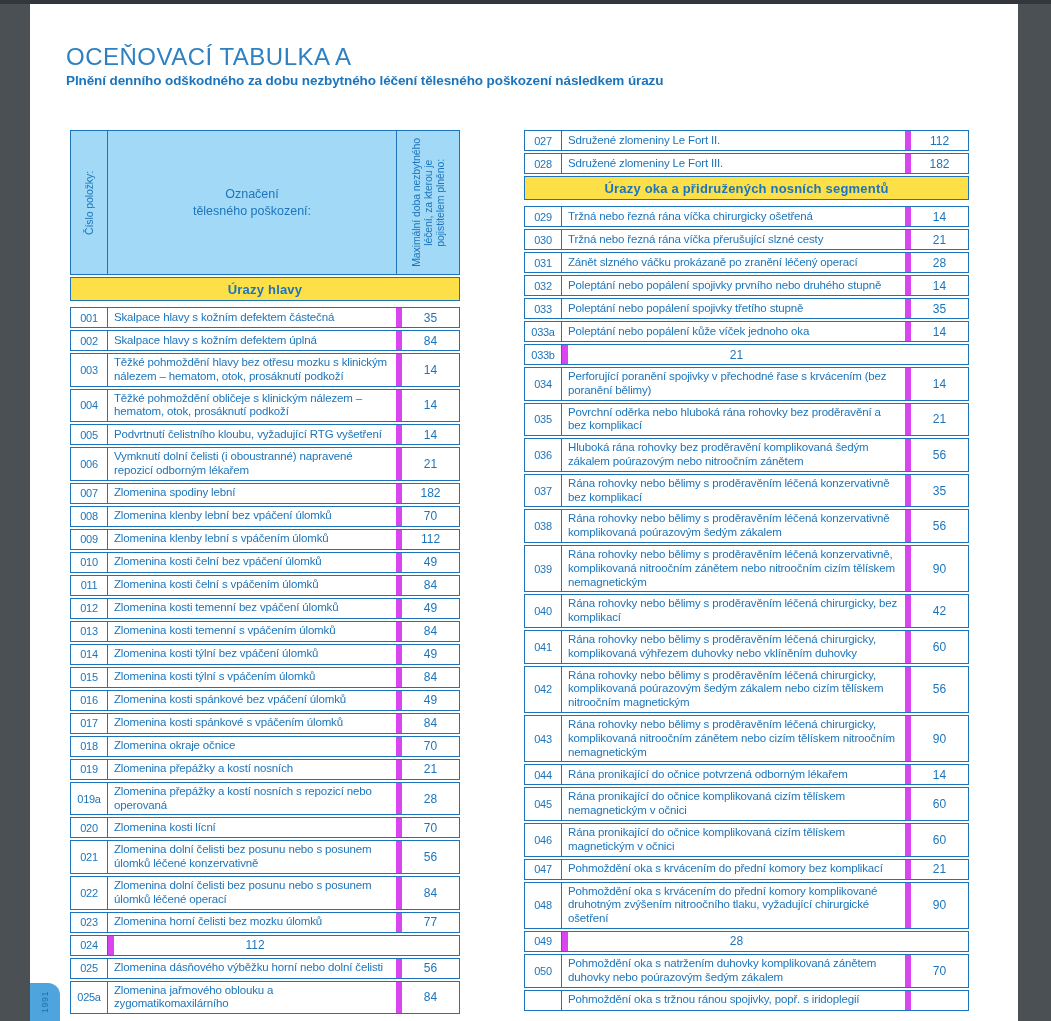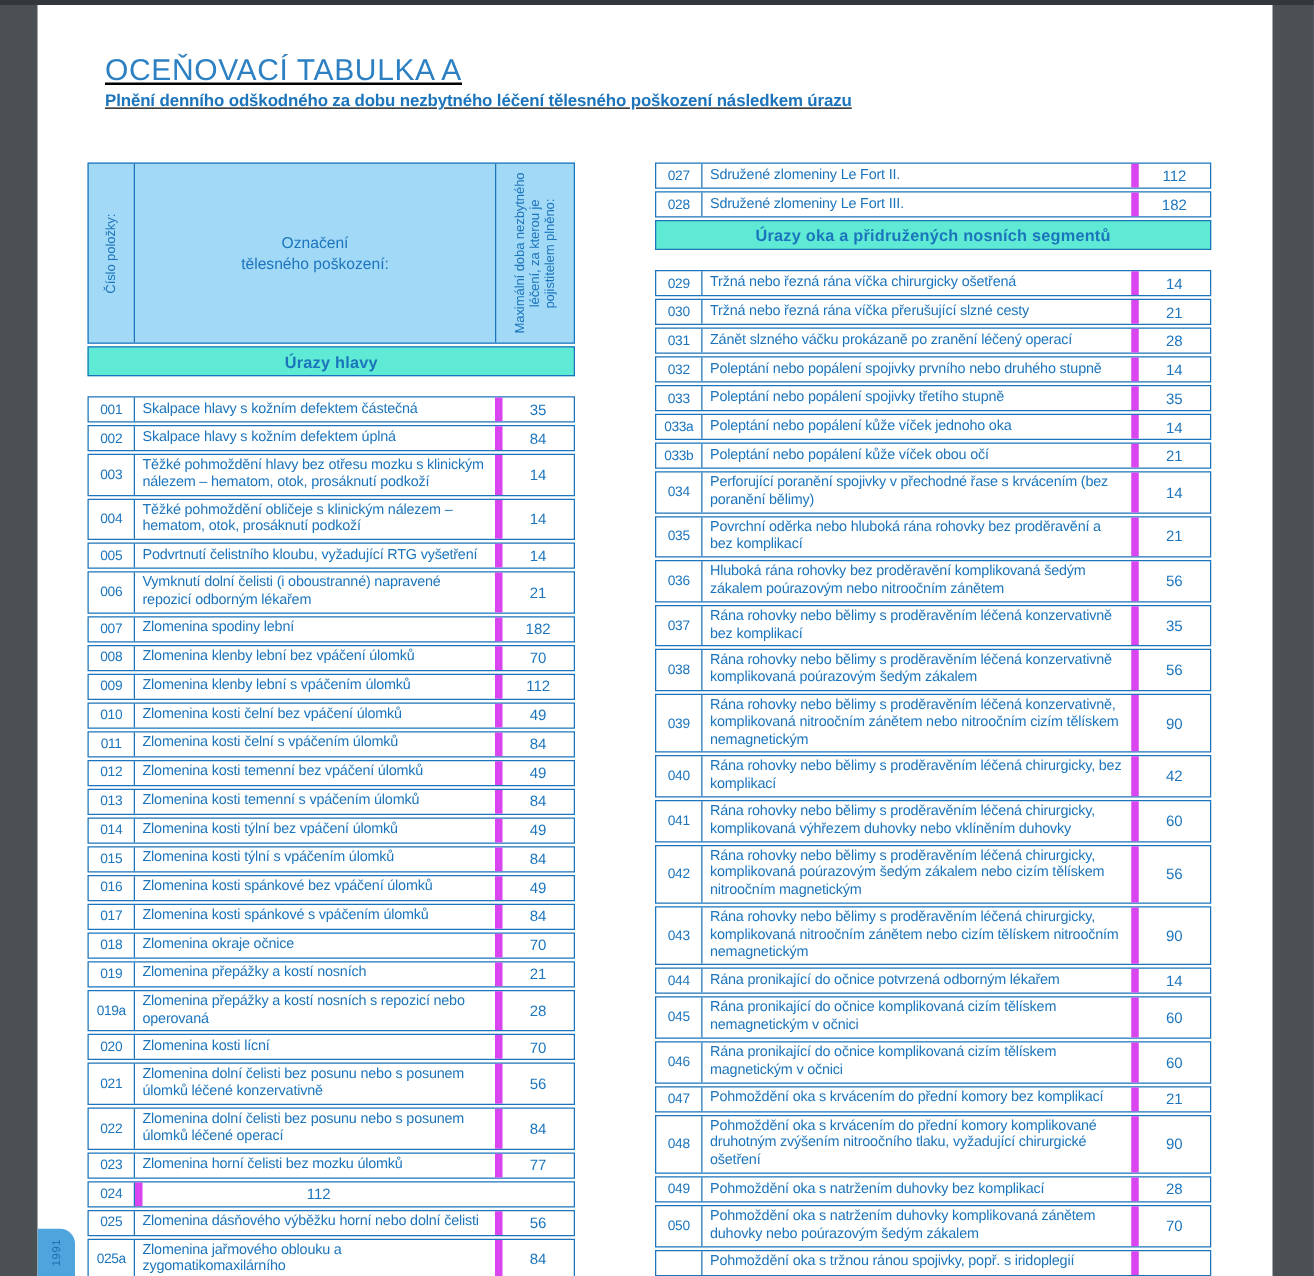--- a/index.html
+++ b/index.html
@@ -14,21 +14,21 @@
     background: #4b5054;
   }
   .top-strip {
     position: absolute; left: 0; top: 0; width: 1051px; height: 4px;
     background: #33363a;
   }
   .page {
     position: absolute; left: 30px; top: 4px; width: 988px; height: 1017px;
     background: #ffffff; overflow: hidden;
   }
-  .doc-header { position: absolute; left: 54px; top: 40px; text-decoration: underline; }
+  .doc-header { position: absolute; left: 36px; top: 40px; }
   .doc-title {
     font-size: 24px; font-weight: 400; color: #2d80c2;
     letter-spacing: 0.5px; line-height: 1.1;
   }
   .doc-subtitle {
     font-size: 13.5px; font-weight: 700; color: #1c75bc;
     margin-top: 3px; letter-spacing: -0.1px;
   }
 
   .vtable { position: absolute; }
@@ -44,23 +44,23 @@
   .thead .hnum  { border-right: 1px solid #1c75bc; }
   .thead .hdays { border-left: 1px solid #1c75bc; }
   .vlabel {
     writing-mode: vertical-rl; transform: rotate(180deg);
     white-space: pre-line; text-align: center;
     font-size: 10.5px; line-height: 1.15; letter-spacing: -0.1px;
   }
   .hdesc-label { font-size: 12.5px; text-align: center; white-space: pre-line; line-height: 1.3; }
 
   .section-row {
-    border: 1px solid #1c75bc; background: #5eead4;
+    border: 1px solid #1c75bc; background: #fde047;
     color: #1c75bc; font-weight: 700; font-size: 13px;
-    text-align: center; padding: 4px 2px 3px 2px; margin-bottom: 16px;
+    text-align: center; padding: 4px 2px 3px 2px; margin-bottom: 6px;
     letter-spacing: 0.2px;
   }
   .trow {
     display: grid; grid-template-columns: 37px 1fr 63px;
     border: 1px solid #1c75bc; margin-bottom: 2px; background: #fff;
     min-height: 21px; color: #1c75bc;
   }
   .cell { display: flex; align-items: center; }
   .cnum {
     justify-content: center; font-size: 11px; letter-spacing: -0.3px;
@@ -291,21 +291,20 @@
             <div class="cell cdesc">Poleptání nebo popálení spojivky třetího stupně</div>
             <div class="cell cdays">35</div>
           </div>
           <div class="trow">
             <div class="cell cnum">033a</div>
             <div class="cell cdesc">Poleptání nebo popálení kůže víček jednoho oka</div>
             <div class="cell cdays">14</div>
           </div>
           <div class="trow">
             <div class="cell cnum">033b</div>
-            <div class="cell cdesc">Poleptání nebo popálení kůže víček obou očí</div>
             <div class="cell cdays">21</div>
           </div>
           <div class="trow">
             <div class="cell cnum">034</div>
             <div class="cell cdesc">Perforující poranění spojivky v přechodné řase s krvácením (bez poranění bělimy)</div>
             <div class="cell cdays">14</div>
           </div>
           <div class="trow">
             <div class="cell cnum">035</div>
             <div class="cell cdesc">Povrchní oděrka nebo hluboká rána rohovky bez proděravění a bez komplikací</div>
@@ -371,21 +370,20 @@
             <div class="cell cdesc">Pohmoždění oka s krvácením do přední komory bez komplikací</div>
             <div class="cell cdays">21</div>
           </div>
           <div class="trow">
             <div class="cell cnum">048</div>
             <div class="cell cdesc">Pohmoždění oka s krvácením do přední komory komplikované druhotným zvýšením nitroočního tlaku, vyžadující chirurgické ošetření</div>
             <div class="cell cdays">90</div>
           </div>
           <div class="trow">
             <div class="cell cnum">049</div>
-            <div class="cell cdesc">Pohmoždění oka s natržením duhovky bez komplikací</div>
             <div class="cell cdays">28</div>
           </div>
           <div class="trow">
             <div class="cell cnum">050</div>
             <div class="cell cdesc">Pohmoždění oka s natržením duhovky komplikovaná zánětem duhovky nebo poúrazovým šedým zákalem</div>
             <div class="cell cdays">70</div>
           </div>
           <div class="trow">
             <div class="cell cnum"></div>
             <div class="cell cdesc">Pohmoždění oka s tržnou ránou spojivky, popř. s iridoplegií</div>

